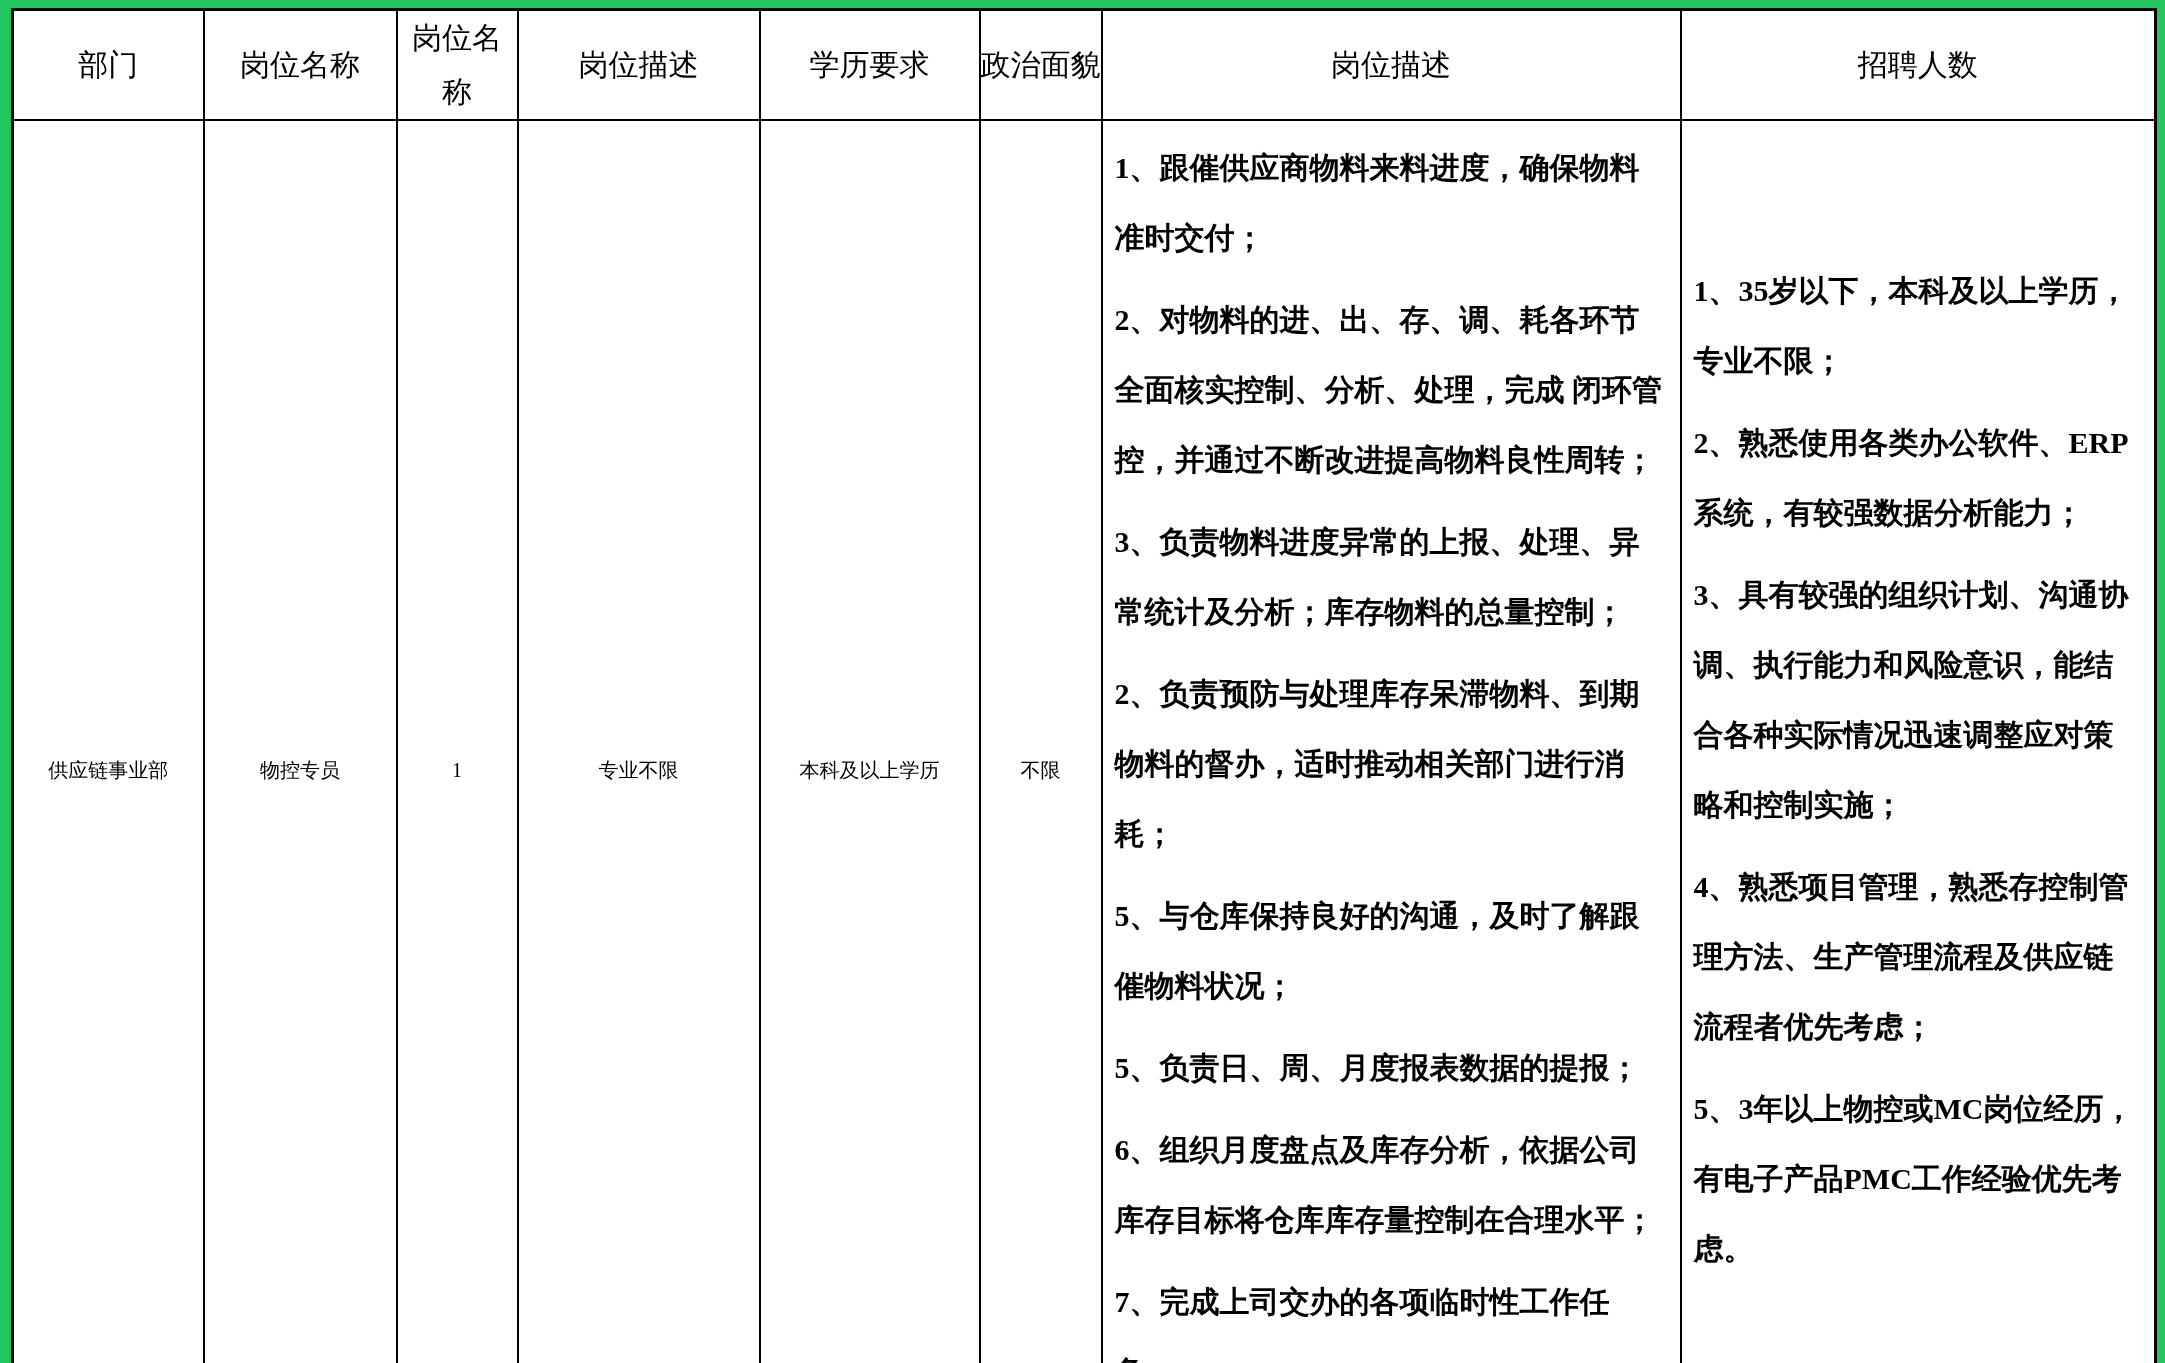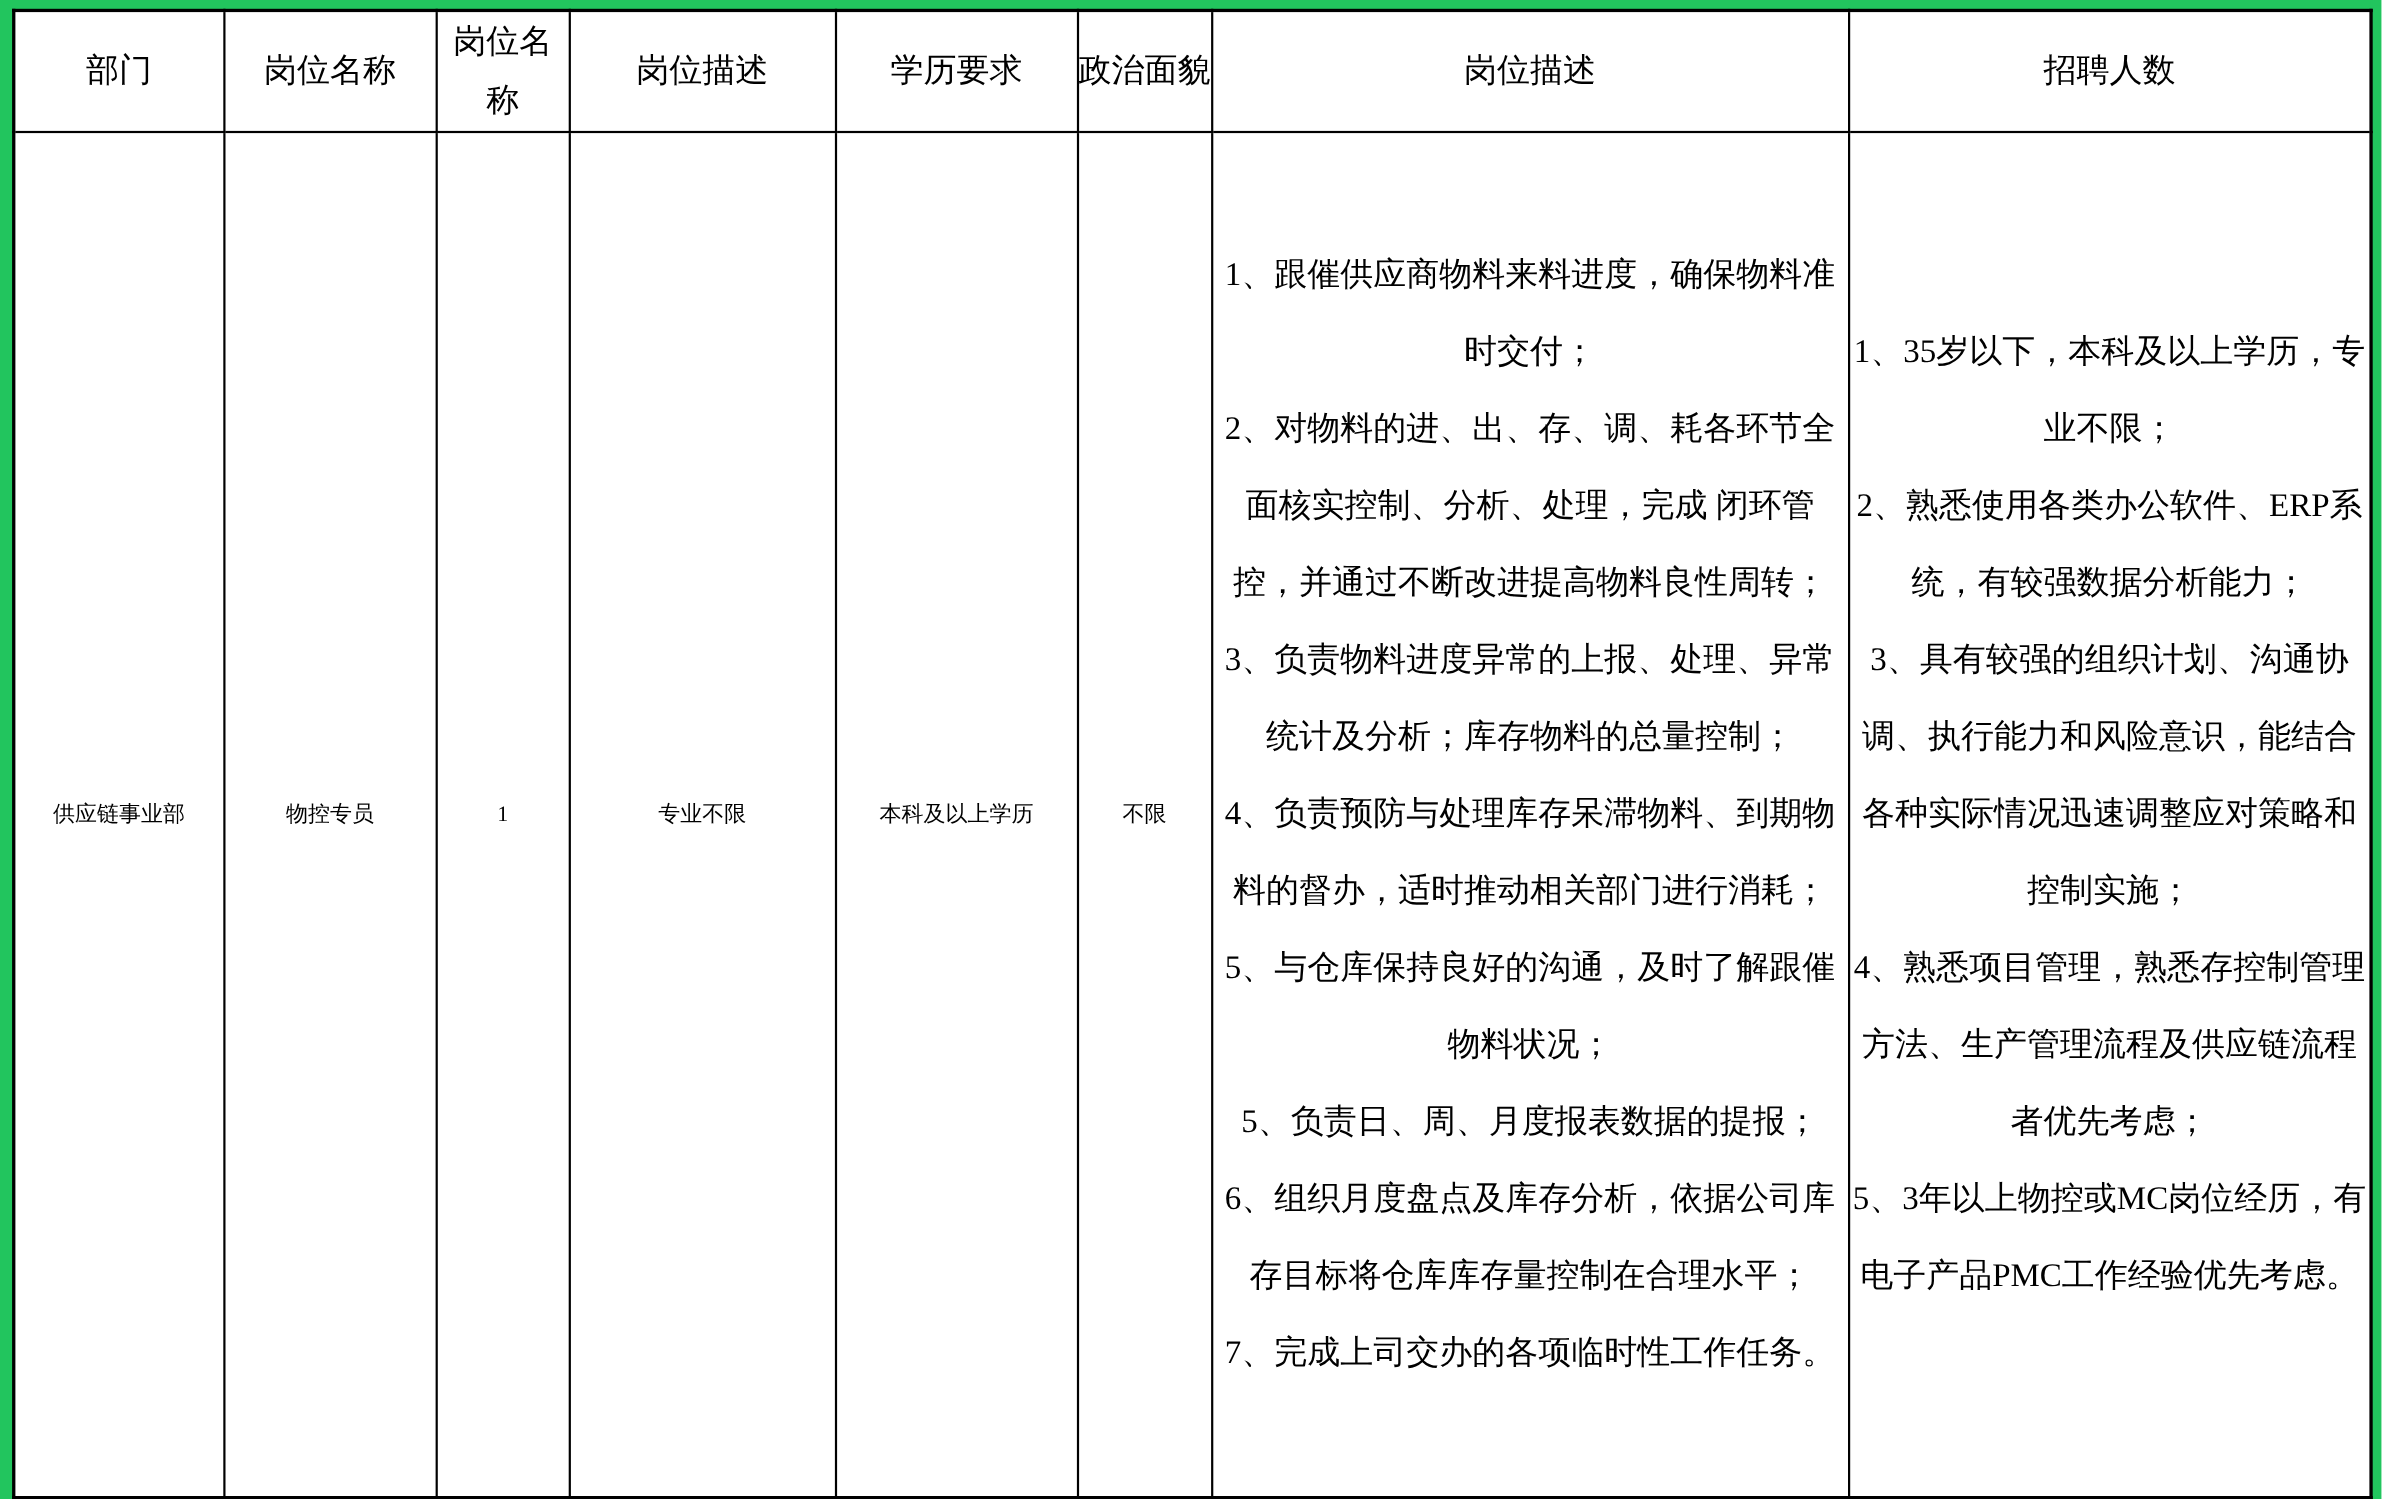--- a/index.html
+++ b/index.html
@@ -48,24 +48,24 @@
     text-align: center;
     vertical-align: middle;
     padding: 0 8px;
   }
   td.para-cell {
     vertical-align: middle;
   }
   td.desc-cell { padding: 0 14px; }
   td.qual-cell { padding: 0 10px; }
   td.para-cell p {
-    margin: 0;
+    margin: 12px;
     font-size: 30px;
     line-height: 70px;
-    text-align: center;
+    font-weight: bold;
   }
 </style>
 </head>
 <body>
 
 <div class="page">
   <table class="job-table">
     <colgroup>
       <col style="width:191px">
       <col style="width:193px">
@@ -93,21 +93,21 @@
         <td class="simple">供应链事业部</td>
         <td class="simple">物控专员</td>
         <td class="simple">1</td>
         <td class="simple">专业不限</td>
         <td class="simple">本科及以上学历</td>
         <td class="simple">不限</td>
         <td class="para-cell desc-cell">
           <p>1、跟催供应商物料来料进度，确保物料准时交付；</p>
           <p>2、对物料的进、出、存、调、耗各环节全面核实控制、分析、处理，完成 闭环管控，并通过不断改进提高物料良性周转；</p>
           <p>3、负责物料进度异常的上报、处理、异常统计及分析；库存物料的总量控制；</p>
-          <p>4、负责预防与处理库存呆滞物料、到期物料的督办，适时推动相关部门进行消耗；</p>
+          <p>2、负责预防与处理库存呆滞物料、到期物料的督办，适时推动相关部门进行消耗；</p>
           <p>5、与仓库保持良好的沟通，及时了解跟催物料状况；</p>
           <p>5、负责日、周、月度报表数据的提报；</p>
           <p>6、组织月度盘点及库存分析，依据公司库存目标将仓库库存量控制在合理水平；</p>
           <p>7、完成上司交办的各项临时性工作任务。</p>
         </td>
         <td class="para-cell qual-cell">
           <p>1、35岁以下，本科及以上学历，专业不限；</p>
           <p>2、熟悉使用各类办公软件、ERP系统，有较强数据分析能力；</p>
           <p>3、具有较强的组织计划、沟通协调、执行能力和风险意识，能结合各种实际情况迅速调整应对策略和控制实施；</p>
           <p>4、熟悉项目管理，熟悉存控制管理方法、生产管理流程及供应链流程者优先考虑；</p>

